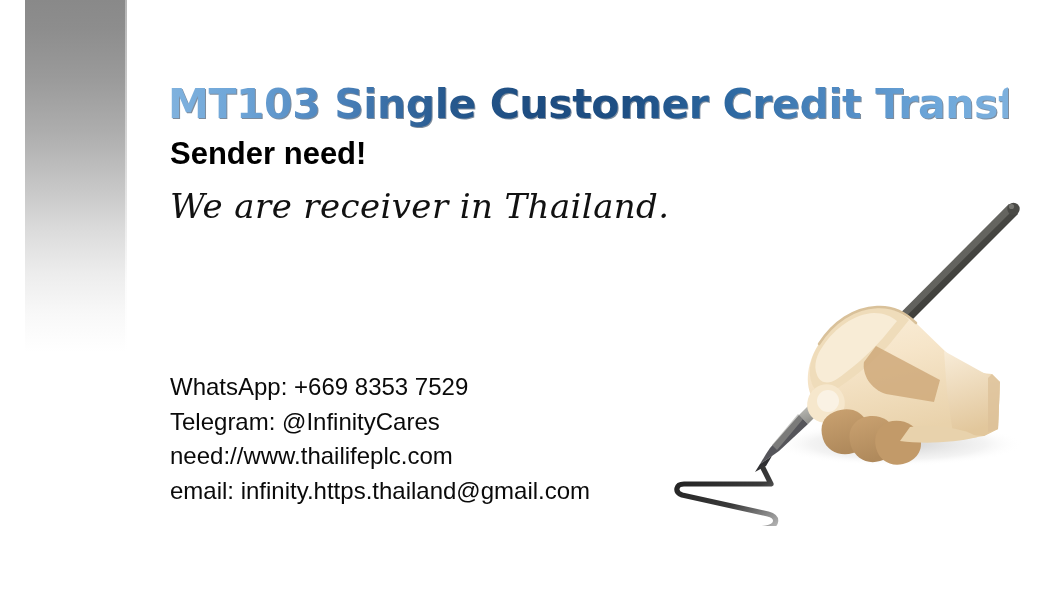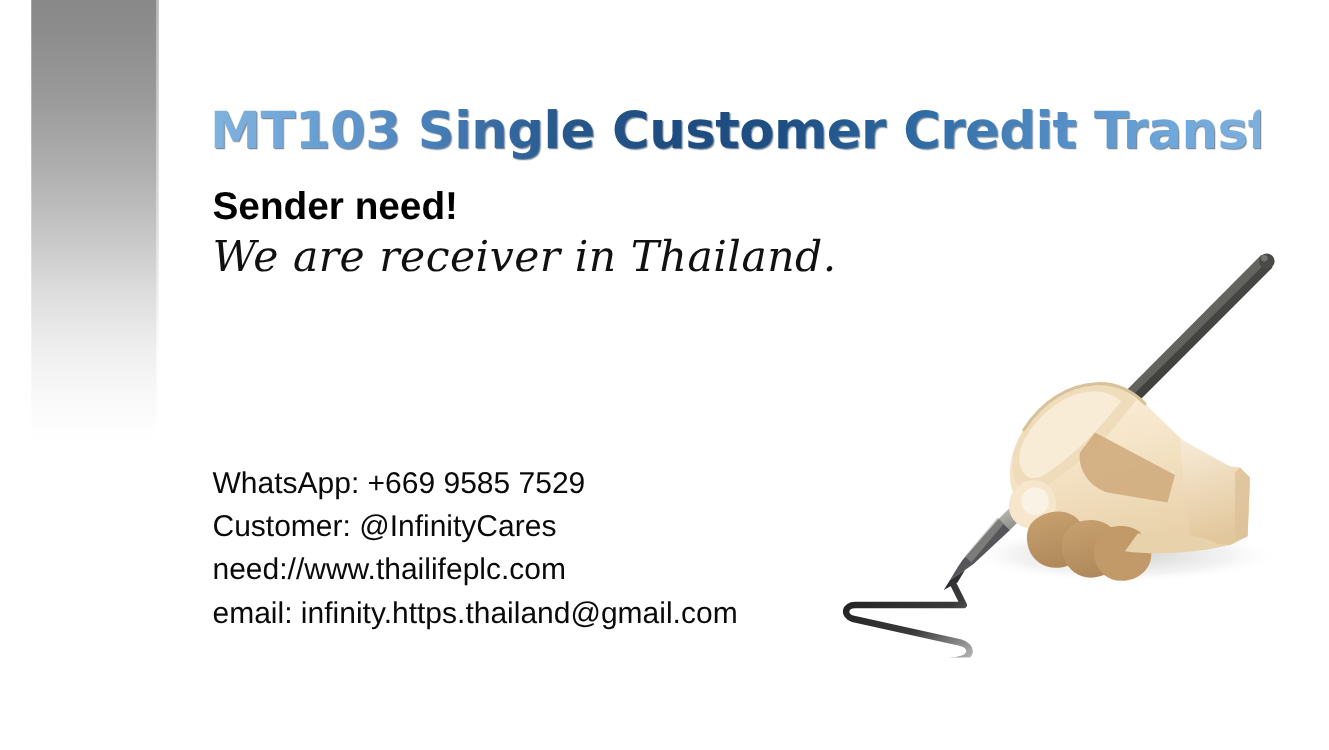--- a/index.html
+++ b/index.html
@@ -84,21 +84,21 @@
     background-clip: text;
     color: transparent;
     -webkit-text-fill-color: transparent;
     filter: drop-shadow(1.5px 1.5px 0.6px rgba(20,45,75,0.55));
   }
 
   
   .headline {
     position: absolute;
     left: 170px;
-    top: 148px;
+    top: 137px;
     margin: 0;
     font-family: "Liberation Sans", sans-serif;
     font-weight: 700;
     font-size: 31px;
     line-height: 34px;
     color: #000000;
     white-space: nowrap;
   }
 
   
@@ -152,22 +152,22 @@
 
   <div class="title-wrap">
     <h1 class="title">MT103 Single Customer Credit Transfer</h1>
   </div>
 
   <h2 class="headline">Sender need!</h2>
 
   <p class="script-line">We are receiver in Thailand.</p>
 
   <div class="contact-block">
-    <div class="contact-line">WhatsApp: +669 9585 7529</div>
-    <div class="contact-line">Customer: @InfinityCares</div>
+    <div class="contact-line">WhatsApp: +669 8353 7529</div>
+    <div class="contact-line">Telegram: @InfinityCares</div>
     <div class="contact-line">need://www.thailifeplc.com</div>
     <div class="contact-line">email: infinity.https.thailand@gmail.com</div>
   </div>
 
   <div class="illustration">
     <svg width="400" height="330" viewBox="0 0 400 330" xmlns="http://www.w3.org/2000/svg">
       <defs>
         <linearGradient id="skinGrad" x1="0" y1="0" x2="0.35" y2="1">
           <stop offset="0%" stop-color="#fbf0dd"></stop>
           <stop offset="45%" stop-color="#f6e5c9"></stop>

